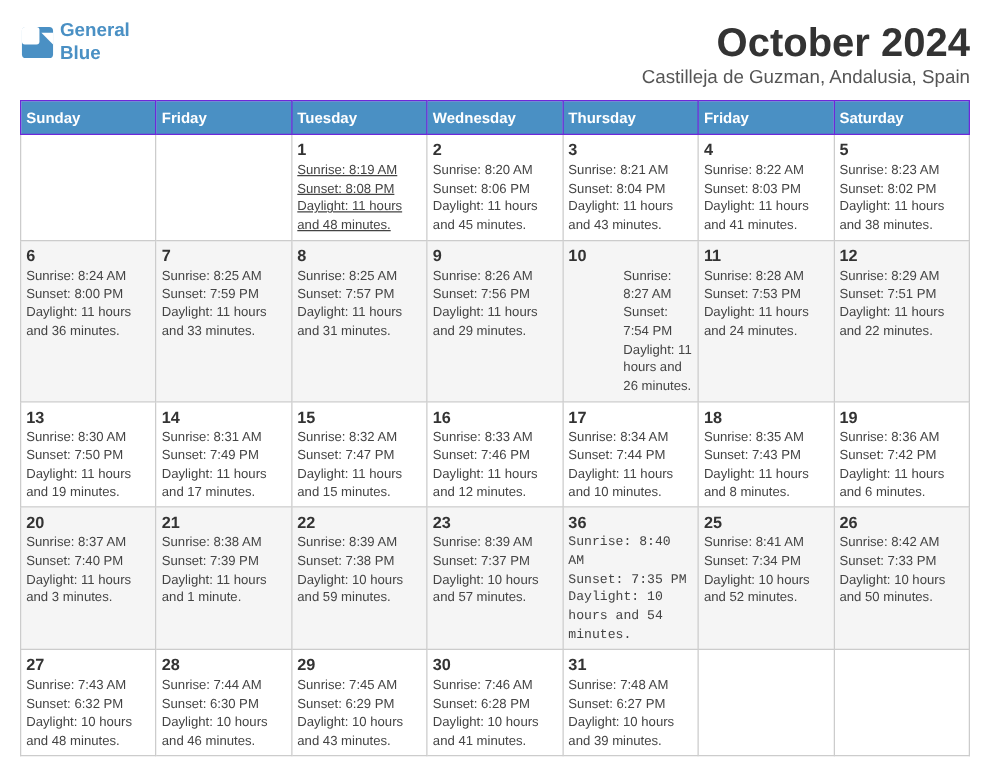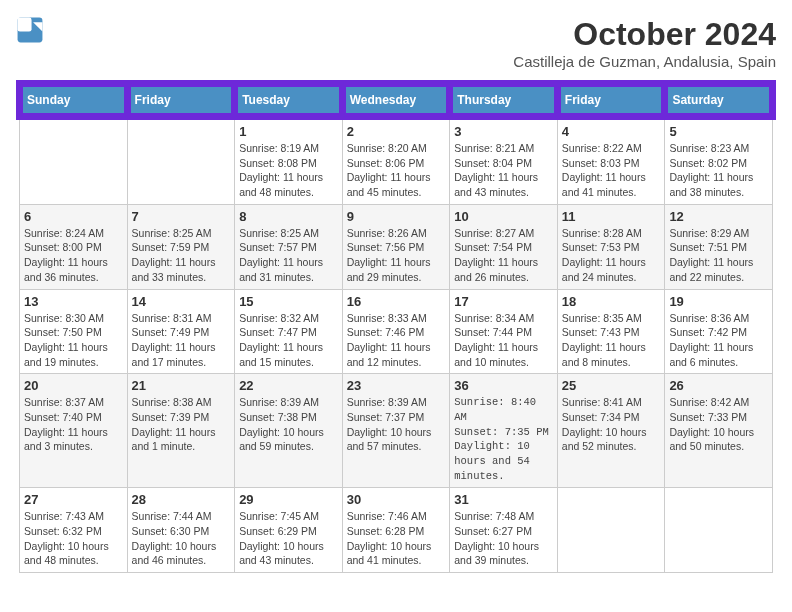--- a/index.html
+++ b/index.html
@@ -51,21 +51,21 @@
       border-collapse: collapse;
       font-size: 11px;
     }
     thead tr th {
       background-color: #4a90c4;
       color: #fff;
       padding: 6px 4px;
       text-align: left;
       font-size: 12px;
       font-weight: bold;
-      border: 7px solid #6d28d9;
+      border: 1px solid #6d28d9;
     }
     tbody tr td {
       border: 1px solid #ccc;
       vertical-align: top;
       padding: 4px;
       width: 107px;
       min-height: 80px;
       background: #fff;
     }
     tbody tr:nth-child(even) td {
@@ -89,20 +89,24 @@
 </head>
 <body>
 
 <div class="header-section">
   <div class="logo">
     <svg class="logo-icon" viewBox="0 0 36 36">
       <rect x="2" y="2" width="32" height="32" rx="4" fill="#4a90c4"></rect>
       <polygon points="22,8 34,8 34,20" fill="#fff"></polygon>
       <rect x="2" y="2" width="18" height="18" rx="3" fill="#fff"></rect>
     </svg>
+    <div class="logo-text">
+      <div><span>General</span></div>
+      <div><span style="color:#4a90c4">Blue</span></div>
+    </div>
   </div>
   <div class="title-section">
     <div class="month-title">October 2024</div>
     <div class="location-title">Castilleja de Guzman, Andalusia, Spain</div>
   </div>
 </div>
 
 <table>
   <thead>
     <tr id="header-row">
@@ -114,21 +118,21 @@
         <th>Friday</th>
         <th>Saturday</th>
       </tr>
   </thead>
   <tbody id="calendar-body">
   <tr>
         <td class="empty-cell"></td>
         <td class="empty-cell"></td>
         <td>
           <div class="day-number">1</div>
-          <div class="day-info" style="white-space: pre-line;">Sunrise: 8:19 AM
+          <div class="day-info" style="white-space: pre-line; text-decoration: underline;">Sunrise: 8:19 AM
 Sunset: 8:08 PM
 Daylight: 11 hours and 48 minutes.</div>
         </td>
         <td>
           <div class="day-number">2</div>
           <div class="day-info" style="white-space: pre-line;">Sunrise: 8:20 AM
 Sunset: 8:06 PM
 Daylight: 11 hours and 45 minutes.</div>
         </td>
         <td>
@@ -170,21 +174,21 @@
 Daylight: 11 hours and 31 minutes.</div>
         </td>
         <td>
           <div class="day-number">9</div>
           <div class="day-info" style="white-space: pre-line;">Sunrise: 8:26 AM
 Sunset: 7:56 PM
 Daylight: 11 hours and 29 minutes.</div>
         </td>
         <td>
           <div class="day-number">10</div>
-          <div class="day-info" style="white-space: pre-line;">Sunrise: 8:27 AM
+          <div class="day-info" style="white-space: pre-line; margin-left: 44px;">Sunrise: 8:27 AM
 Sunset: 7:54 PM
 Daylight: 11 hours and 26 minutes.</div>
         </td>
         <td>
           <div class="day-number">11</div>
           <div class="day-info" style="white-space: pre-line;">Sunrise: 8:28 AM
 Sunset: 7:53 PM
 Daylight: 11 hours and 24 minutes.</div>
         </td>
         <td>

